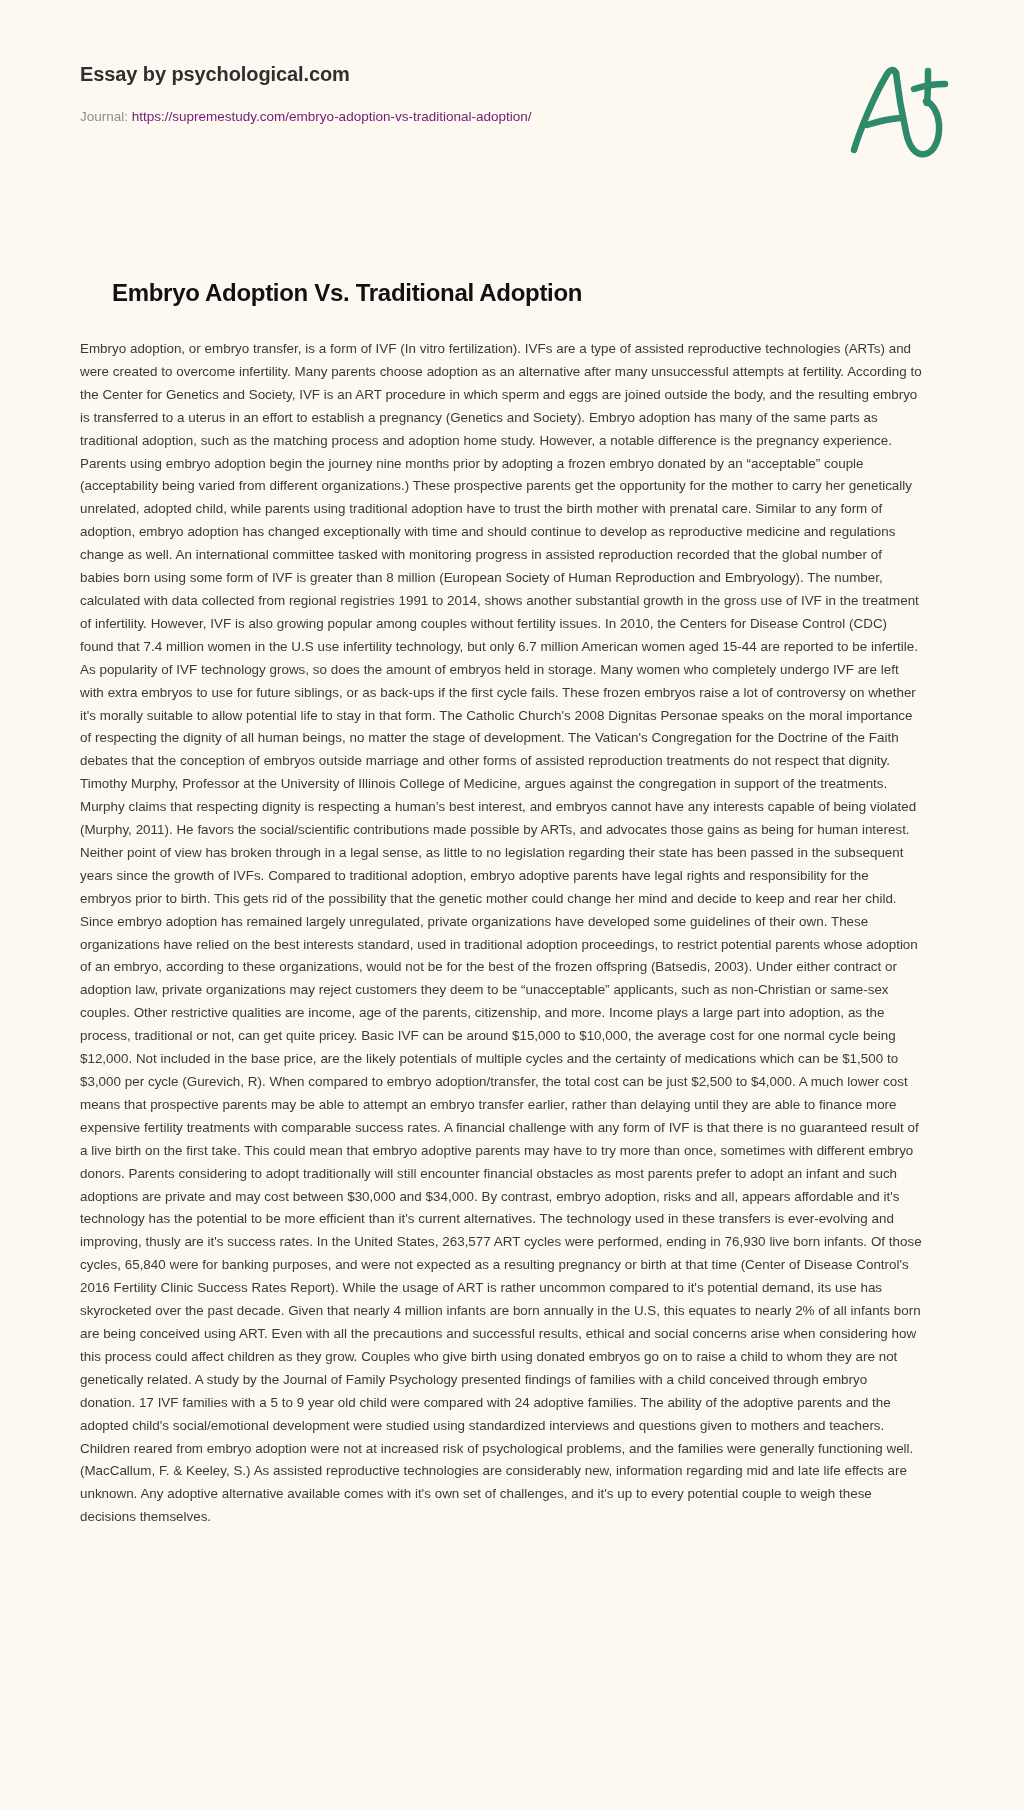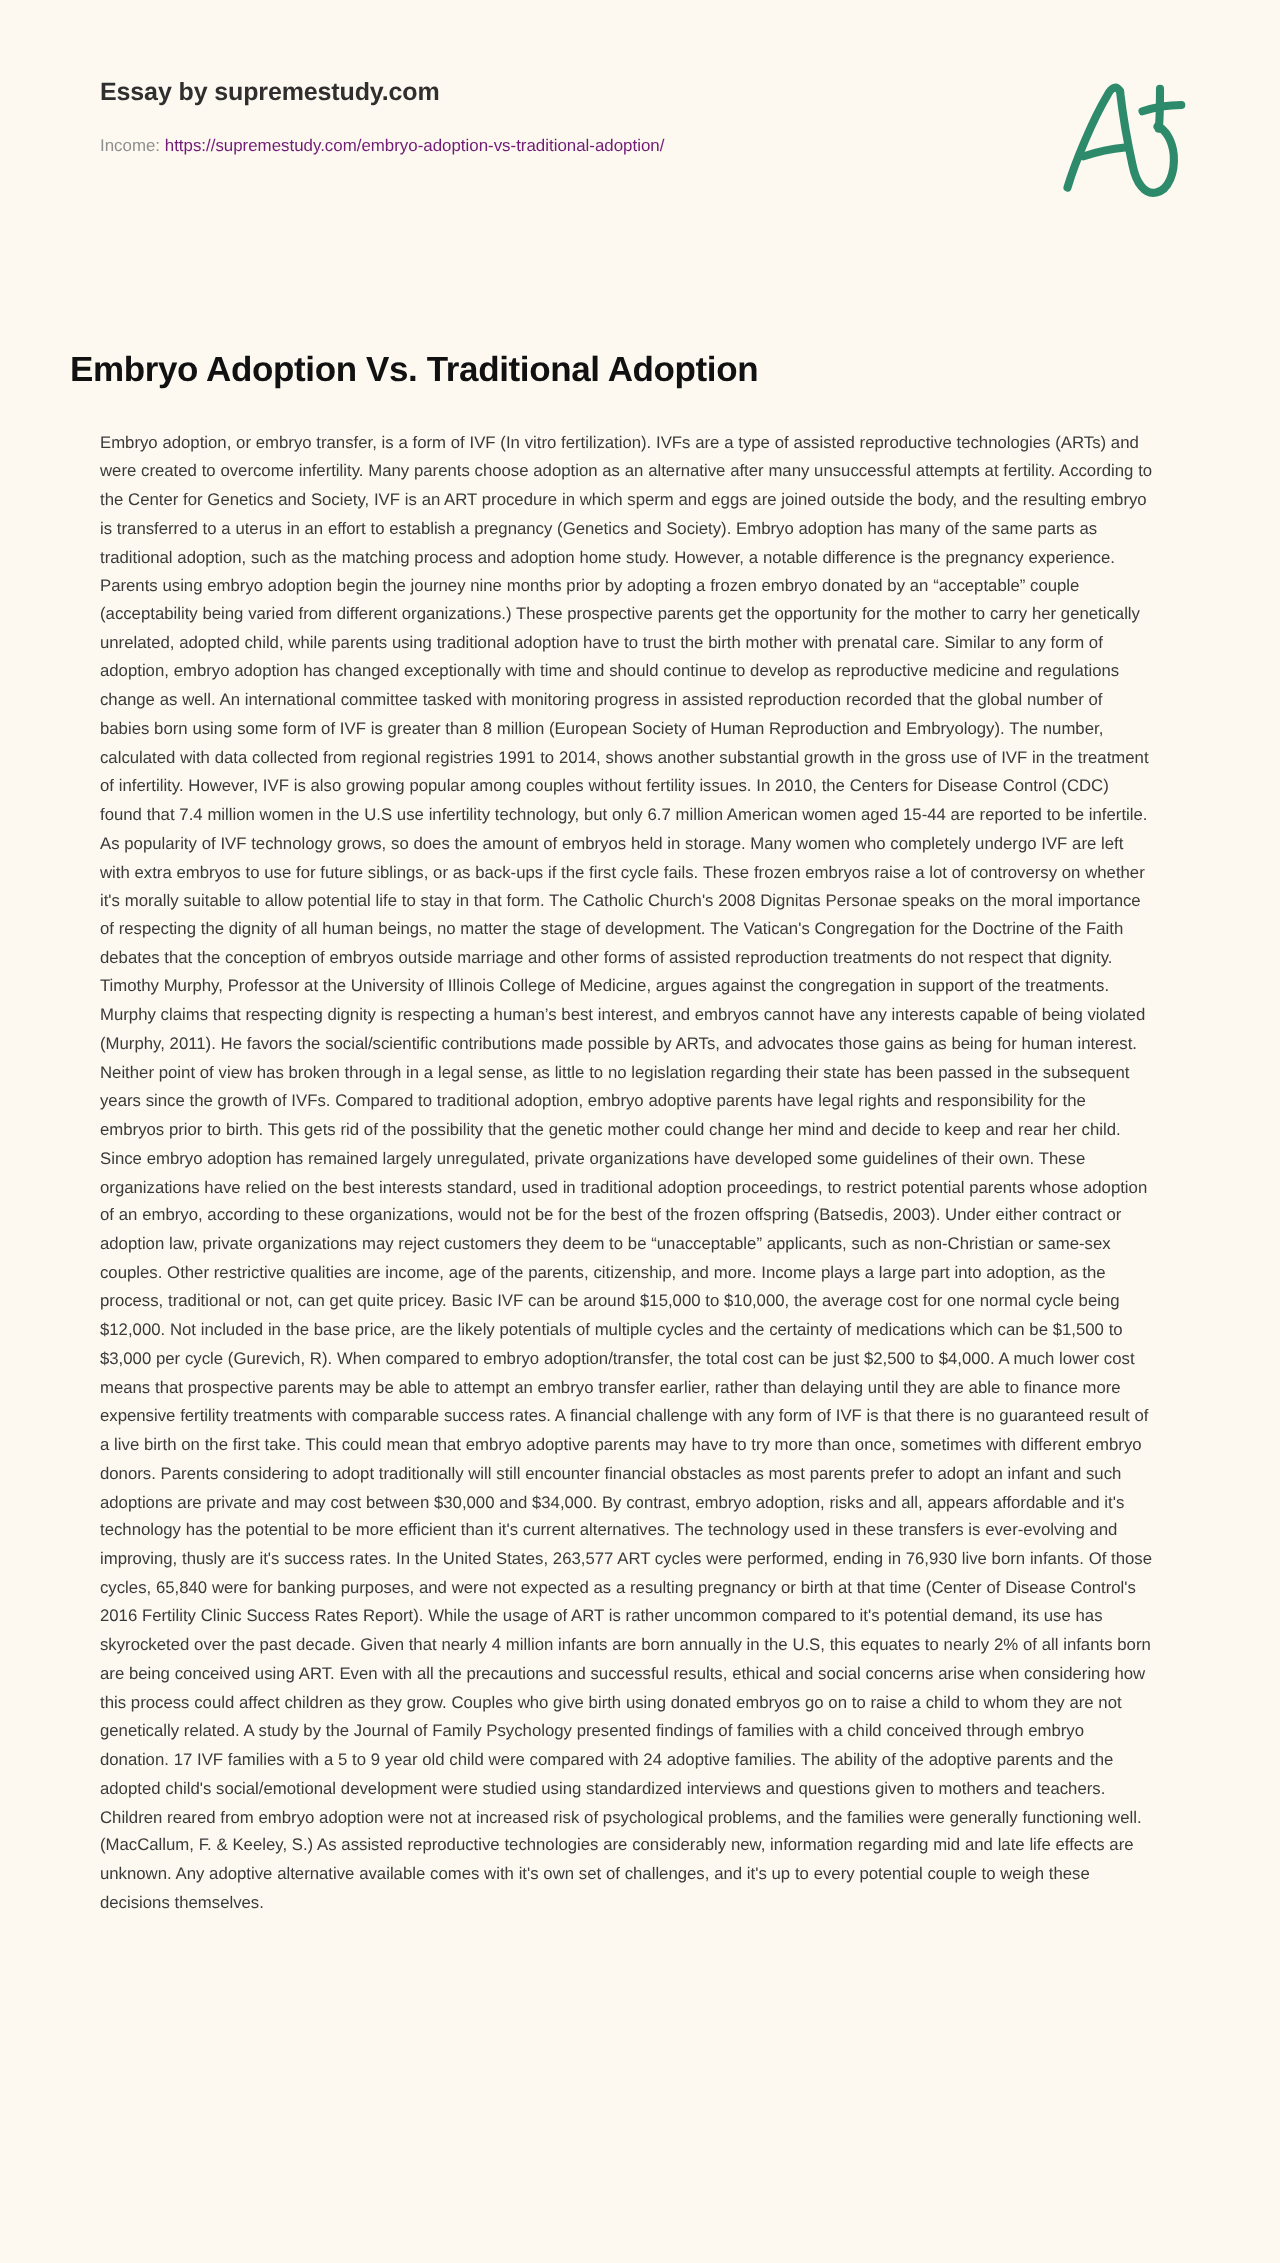--- a/index.html
+++ b/index.html
@@ -53,22 +53,22 @@
     right: 64px;
     top: 56px;
     width: 120px;
     height: 110px;
   }
   .logo svg { display: block; width: 100%; height: 100%; }
 
   
   .doc-title {
     margin: 0;
-    padding: 96px 80px 0 56px;
-    font-size: 28px;
+    padding: 96px 80px 0 112px;
+    font-size: 24px;
     font-weight: bold;
     color: #111111;
     letter-spacing: -0.3px;
     line-height: 1.25;
   }
 
   
   .doc-body {
     padding: 30px 88px 40px 80px;
   }
@@ -81,23 +81,23 @@
     word-spacing: 0.1px;
   }
   .doc-body p:last-child { margin-bottom: 0; }
 </style>
 </head>
 <body>
 
 <div class="page">
 
   <div class="header">
-    <div class="brand-line">Essay by supremestudy.com</div>
+    <div class="brand-line">Essay by psychological.com</div>
     <div class="source-line">
-      <span class="source-label">Income:</span>
+      <span class="source-label">Journal:</span>
       <a class="source-url" href="#">https://supremestudy.com/embryo-adoption-vs-traditional-adoption/</a>
     </div>
 
     <div class="logo">
       <svg viewBox="0 0 120 110" xmlns="http://www.w3.org/2000/svg" aria-hidden="true">
         <g fill="none" stroke="#2d8a6b" stroke-width="6.5" stroke-linecap="round" stroke-linejoin="round">
 
           <path d="M14 94 C 20 74, 34 40, 46 20 C 49 14, 53 12, 56 17"></path>
 
           <path d="M56 17 C 58 34, 62 58, 66 76 C 69 91, 76 100, 85 98 C 95 96, 100 82, 99 68 C 98 57, 93 48, 86 45"></path>

